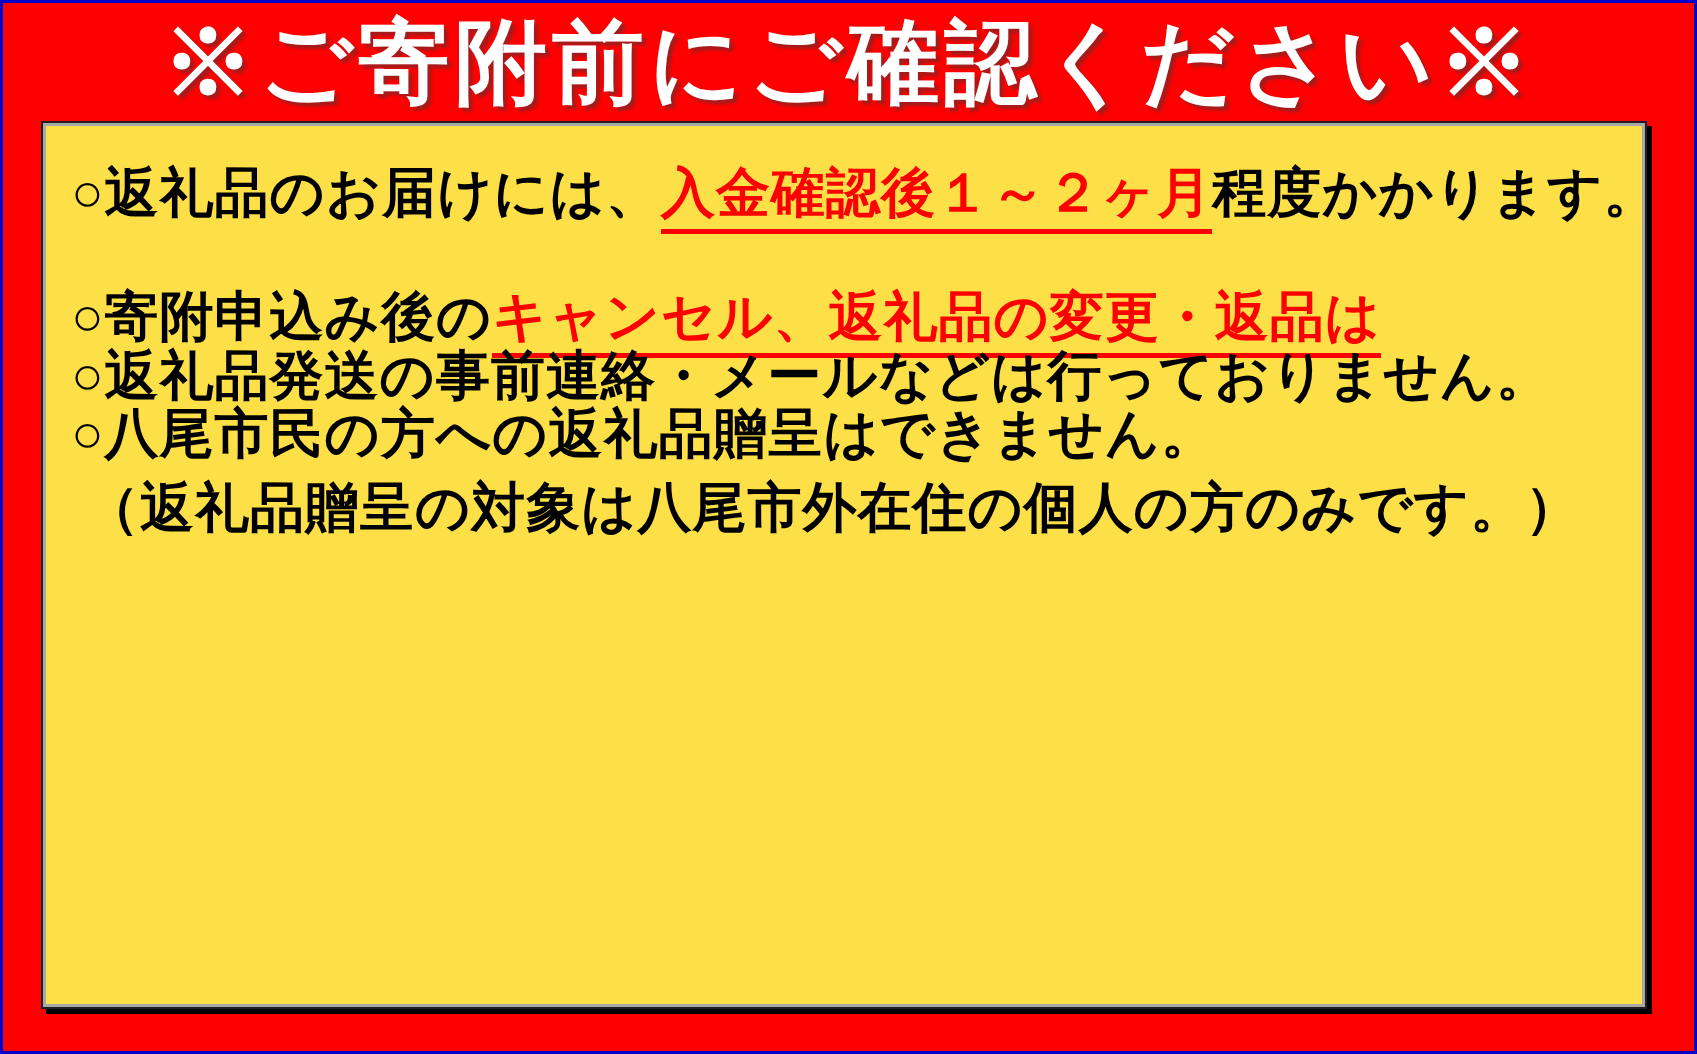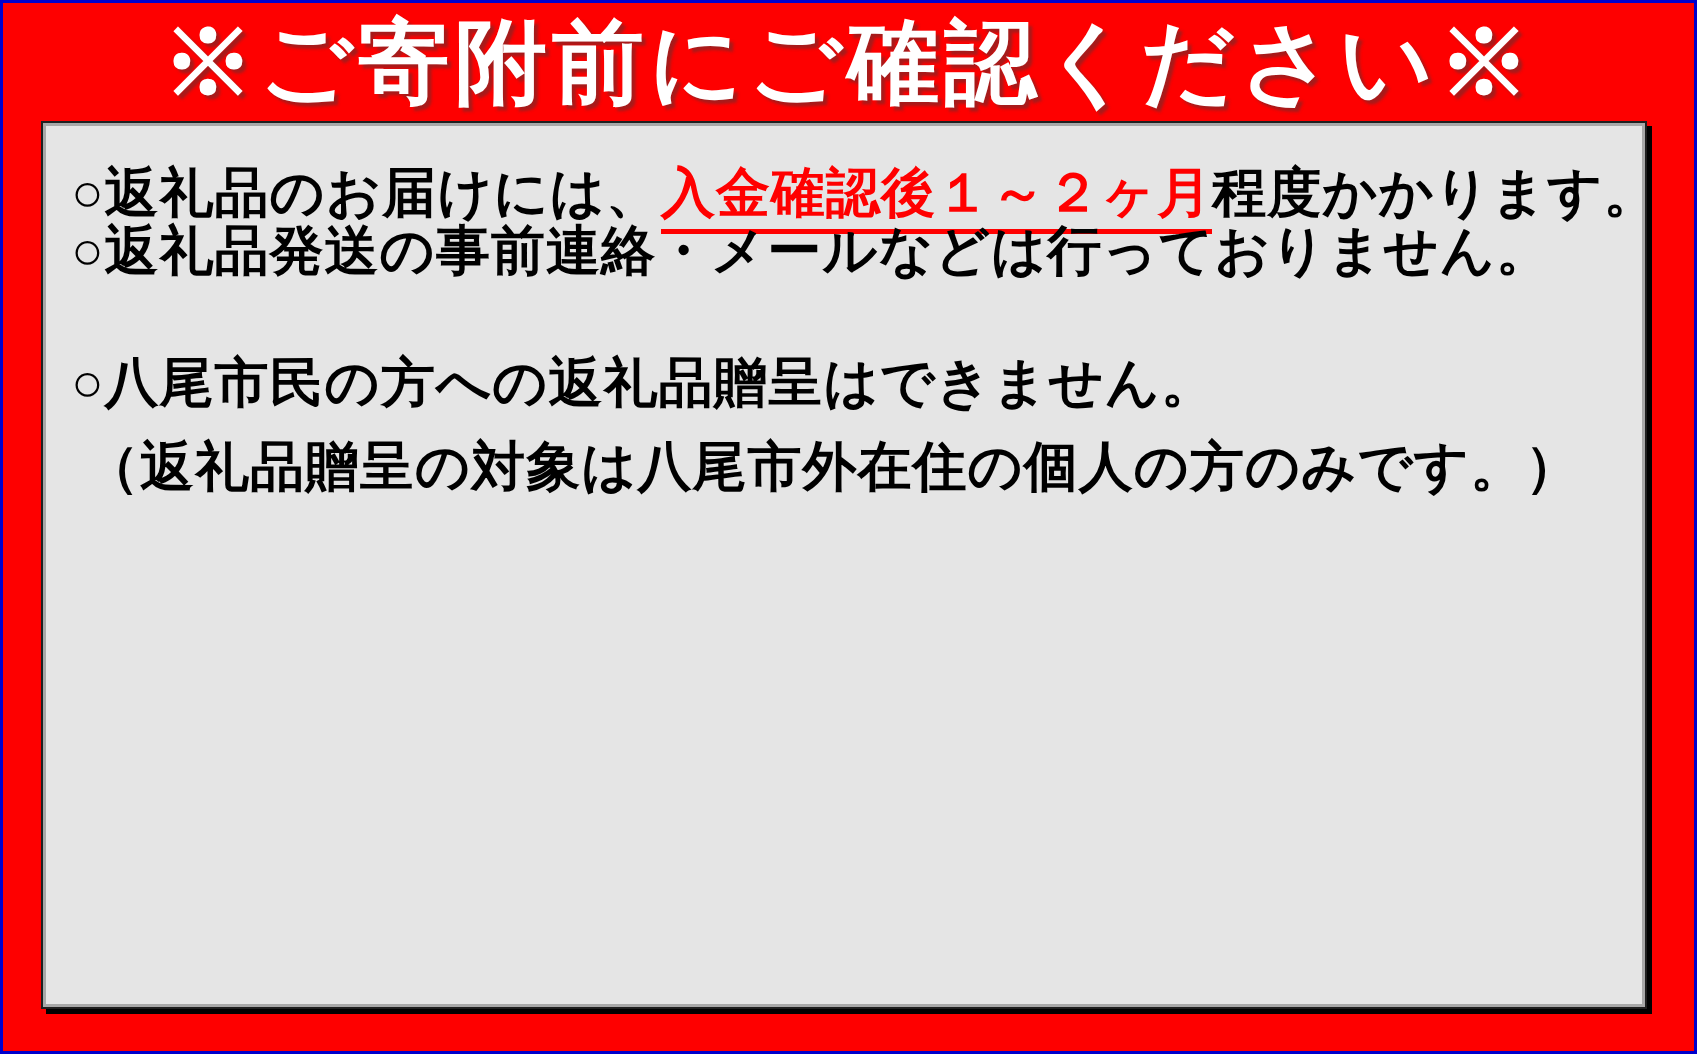--- a/index.html
+++ b/index.html
@@ -29,61 +29,62 @@
     line-height: 1;
     white-space: nowrap;
     text-shadow: 4px 4px 3px rgba(60,60,60,0.45);
   }
   .panel {
     position: absolute;
     left: 38px;
     top: 118px;
     right: 47px;
     bottom: 42px;
-    background: #e5e5e5;
+    background: #fde047;
     border: 2px solid #1f1f1f;
     box-shadow: inset 0 0 0 3px #a8a8a8, 5px 5px 0 #000000;
     box-sizing: border-box;
   }
   .content {
     position: absolute;
     left: 28px; top: 0; right: 10px;
     color: #000000;
   }
   .line {
     font-size: 54px;
     line-height: 1.08;
     white-space: nowrap;
     letter-spacing: 1px;
   }
   .mt-l1 { margin-top: 40px; }
   .mt-l2 { margin-top: 62px; }
   .mt-l3 { margin-top: 66px; }
   .mt-l4 { margin-top: 80px; }
   .mt-l5 { }
-  .mt-l6 { margin-top: 73px; }
-  .mt-l7 { margin-top: 26px; }
+  .mt-l6 { }
+  .mt-l7 { margin-top: 16px; }
   .indent-1 { padding-left: 56px; }
   .indent-2 { padding-left: 14px; }
   .seg-normal { color: #000000; }
   .seg-red-underline {
     color: #ff0000;
     border-bottom: 5px solid #ff0000;
     padding-bottom: 7px;
   }
 </style>
 </head>
 <body>
 
 <div class="page">
   <div class="banner">
     <div class="banner-title">※ご寄附前にご確認ください※</div>
   </div>
 
   <div class="panel">
     <div class="content">
         <div class="line mt-l1"><span class="seg-normal">○返礼品のお届けには、</span><span class="seg-red-underline">入金確認後１～２ヶ月</span><span class="seg-normal">程度かかります。</span></div>
+        <div class="line mt-l3"><span class="seg-normal">○寄附申込み後の</span><span class="seg-red-underline">キャンセル、返礼品の変更・返品は</span></div>
         <div class="line mt-l5"><span class="seg-normal">○返礼品発送の事前連絡・メールなどは行っておりません。</span></div>
         <div class="line mt-l6"><span class="seg-normal">○八尾市民の方への返礼品贈呈はできません。</span></div>
         <div class="line mt-l7 indent-2"><span class="seg-normal">（返礼品贈呈の対象は八尾市外在住の個人の方のみです。）</span></div>
       </div>
   </div>
 </div>
 
 </body></html>

